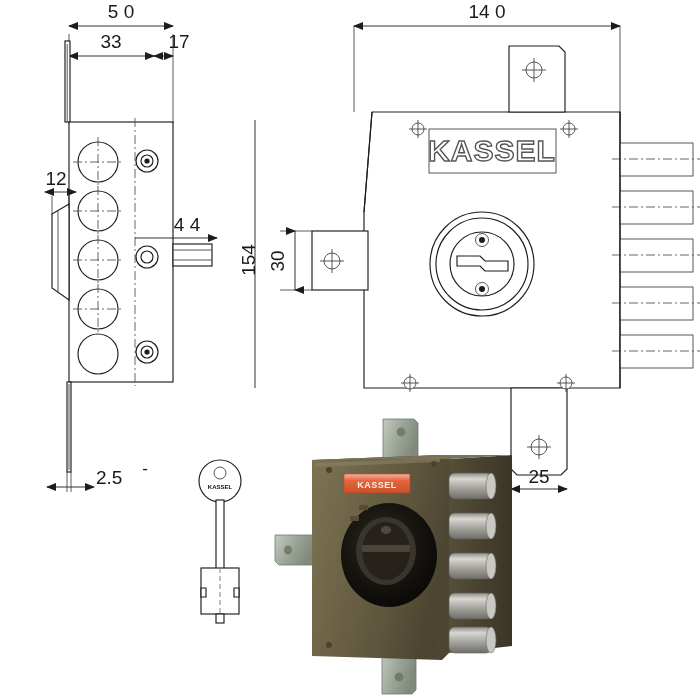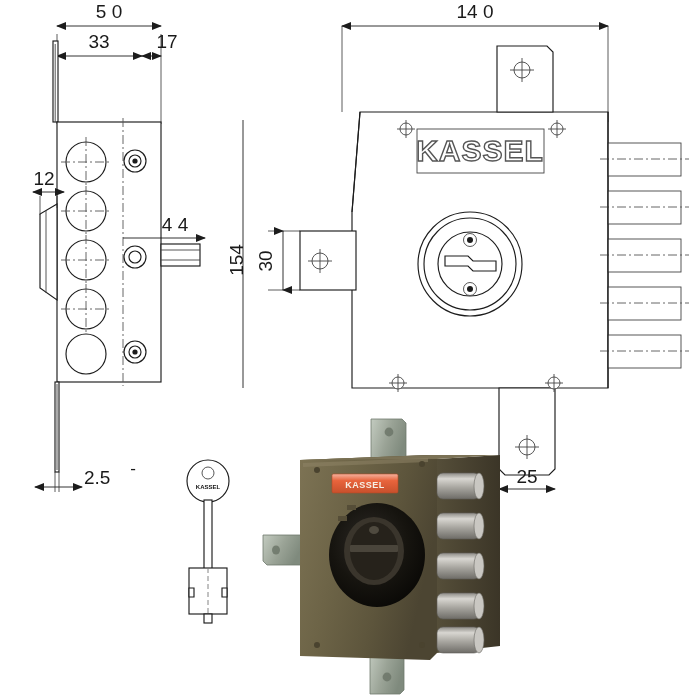--- a/index.html
+++ b/index.html
@@ -1,18 +1,18 @@
 <!DOCTYPE html>
 <html><head>
 <meta charset="utf-8">
 <style>
   html,body{margin:0;padding:0;background:#ffffff;}
   body{width:700px;height:700px;position:relative;overflow:hidden;
        font-family:"Liberation Sans",sans-serif;color:#1a1a1a;}
-  #stage{position:absolute;left:0;top:0;width:600px;height:700px;}
+  #stage{position:absolute;left:12px;top:0;width:600px;height:700px;}
   svg{position:absolute;left:0;top:0;width:700px;height:700px;}
   .dimtext{font-family:"Liberation Sans",sans-serif;font-size:19px;fill:#1a1a1a;}
   .dimtext-sm{font-family:"Liberation Sans",sans-serif;font-size:17px;fill:#1a1a1a;}
   .logotext{font-family:"Liberation Sans",sans-serif;font-weight:bold;font-size:30px;
             fill:#ffffff;stroke:#555;stroke-width:1.4;letter-spacing:1px;}
   .keytext{font-family:"Liberation Sans",sans-serif;font-weight:bold;font-size:6px;fill:#111;}
   .ln{stroke:#1c1c1c;stroke-width:1.15;fill:none;}
   .ln-thin{stroke:#444;stroke-width:0.9;fill:none;}
   .ln-dim{stroke:#1c1c1c;stroke-width:0.9;fill:none;}
   .ln-center{stroke:#555;stroke-width:0.9;fill:none;stroke-dasharray:9 3 2 3;}

